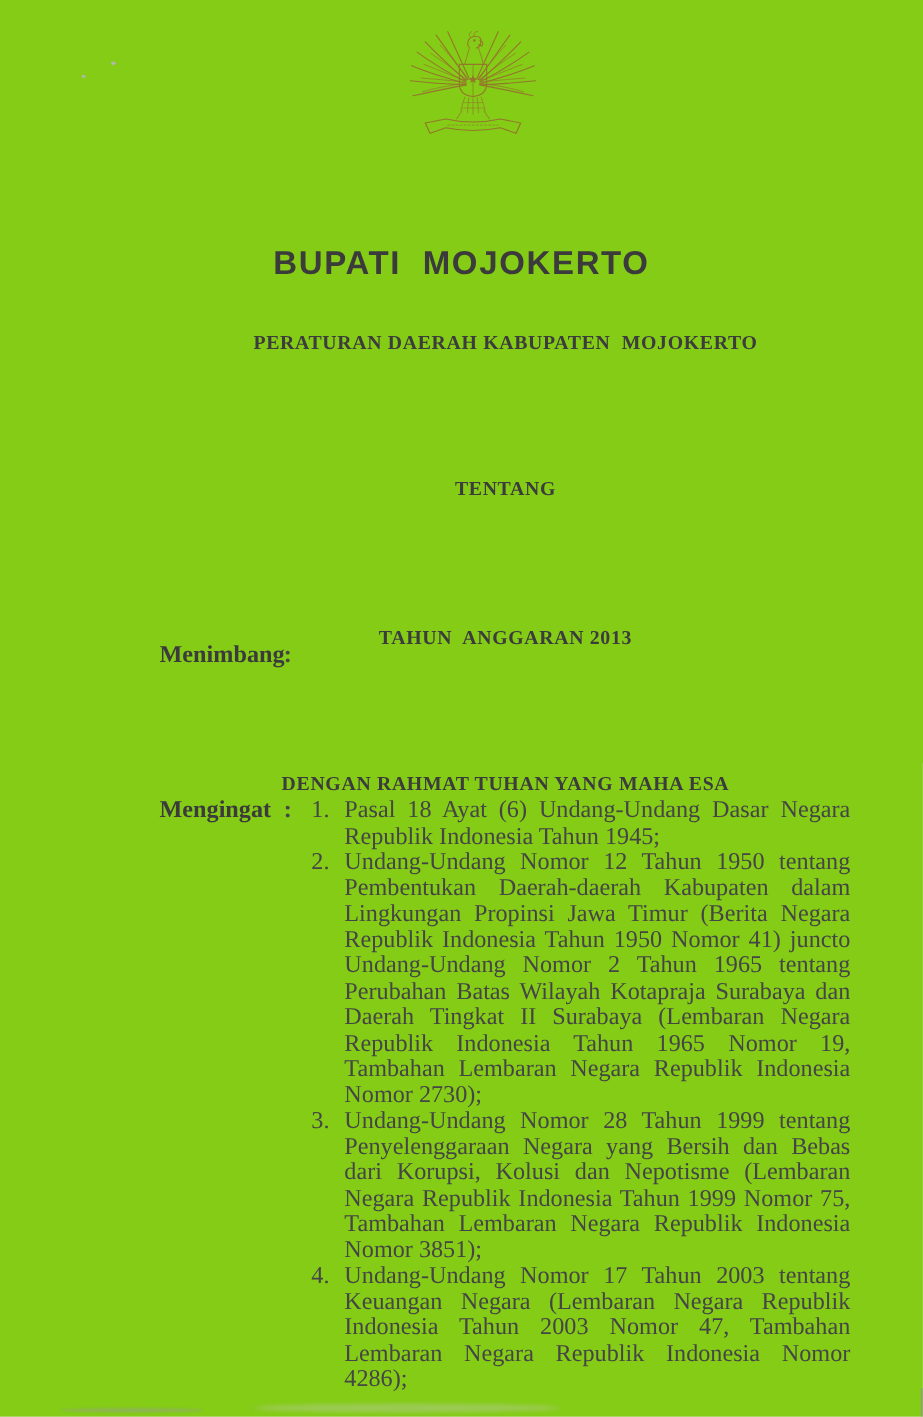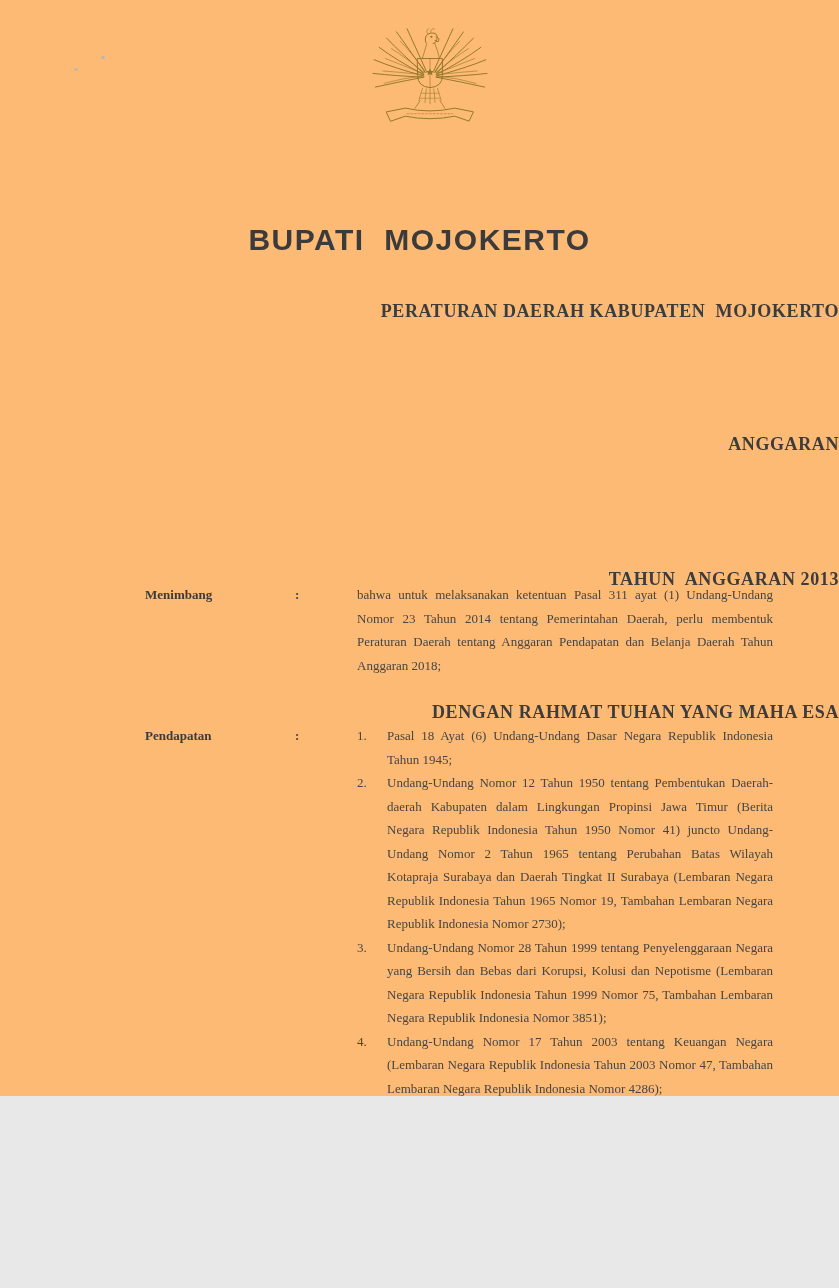--- a/index.html
+++ b/index.html
@@ -1,20 +1,20 @@
 <!DOCTYPE html>
 <html><head>
 <meta charset="utf-8">
 <style>
   html,body { margin:0; padding:0; background:#e8e8e8; }
   .page {
     position: relative;
-    width: 839px; height: 1096px;
+    width: 839px; height: 1288px;
     margin: 0 auto;
-    background: #fdba74;
+    background: #84cc16;
     overflow: hidden;
     color: #3f3f3f;
     font-family: "Liberation Serif", "DejaVu Serif", serif;
   }
 
   
   .emblem {
     position: absolute;
     top: 16px; left: 368px;
     width: 124px; height: 126px;
@@ -32,42 +32,41 @@
     letter-spacing: 1.5px;
     color: #3b3b3b;
     white-space: pre-wrap;
   }
 
   
   .title-block {
     position: absolute;
     top: 256px; left: 0; right: 0;
     padding-left: 80px;
-    text-align: right;
+    text-align: center;
     font-weight: bold;
     font-size: 18px;
     letter-spacing: 0.6px;
     color: #3c3c3c;
     white-space: pre-wrap;
   }
   .title-block .line { line-height: 27px; }
   .gap-sm { height: 22px; }
   .gap-md { height: 24px; }
 
   
   .clause {
     position: absolute;
     left: 145px; width: 628px;
     display: grid;
     grid-template-columns: 113px 25px 1fr;
     align-items: start;
-    font-size: 13px;
+    font-size: 22px;
     line-height: 23.5px;
     color: #454545;
-    gap: 37px;
   }
   .clause .label { font-weight: bold; color: #3b3b3b; }
   .clause .colon { font-weight: bold; text-align: left; }
   .clause .body { text-align: justify; }
   .clause-menimbang { top: 583px; }
   .clause-mengingat { top: 724px; }
 
   .num-list { margin:0; padding:0; list-style:none; }
   .num-item { display: grid; grid-template-columns: 30px 1fr; }
   .num-item .num { }
@@ -147,36 +146,35 @@
     </svg>
   </div>
 
   <div class="letterhead">
     <div>BUPATI  MOJOKERTO</div>
   </div>
 
   <div class="title-block">
     <div class="line">PERATURAN DAERAH KABUPATEN  MOJOKERTO</div>
     <div class="gap-sm"></div>
-    <div class="line">ANGGARAN</div>
+    <div class="line">TENTANG</div>
     <div class="gap-md"></div>
     <div class="line">TAHUN  ANGGARAN 2013</div>
     <div class="gap-sm"></div>
     <div class="line">DENGAN RAHMAT TUHAN YANG MAHA ESA</div>
     <div class="gap-sm"></div>
   </div>
 
   <div class="clause clause-menimbang">
     <div class="label">Menimbang</div>
     <div class="colon">:</div>
-    <div class="body">bahwa untuk melaksanakan ketentuan Pasal 311 ayat (1) Undang-Undang Nomor 23 Tahun 2014 tentang Pemerintahan Daerah, perlu membentuk Peraturan Daerah tentang Anggaran Pendapatan dan Belanja Daerah Tahun Anggaran 2018;</div>
   </div>
 
   <div class="clause clause-mengingat">
-    <div class="label">Pendapatan</div>
+    <div class="label">Mengingat</div>
     <div class="colon">:</div>
     <div class="body">
       <div class="num-list">
         <div class="num-item">
           <div class="num">1.</div>
           <div class="txt">Pasal 18 Ayat (6) Undang-Undang Dasar Negara Republik Indonesia Tahun 1945;</div>
         </div>
         <div class="num-item">
           <div class="num">2.</div>
           <div class="txt">Undang-Undang Nomor 12 Tahun 1950 tentang Pembentukan Daerah-daerah Kabupaten dalam Lingkungan Propinsi Jawa Timur (Berita Negara Republik Indonesia Tahun 1950 Nomor 41) juncto Undang-Undang Nomor 2 Tahun 1965 tentang Perubahan Batas Wilayah Kotapraja Surabaya dan Daerah Tingkat II Surabaya (Lembaran Negara Republik Indonesia Tahun 1965 Nomor 19, Tambahan Lembaran Negara Republik Indonesia Nomor 2730);</div>

